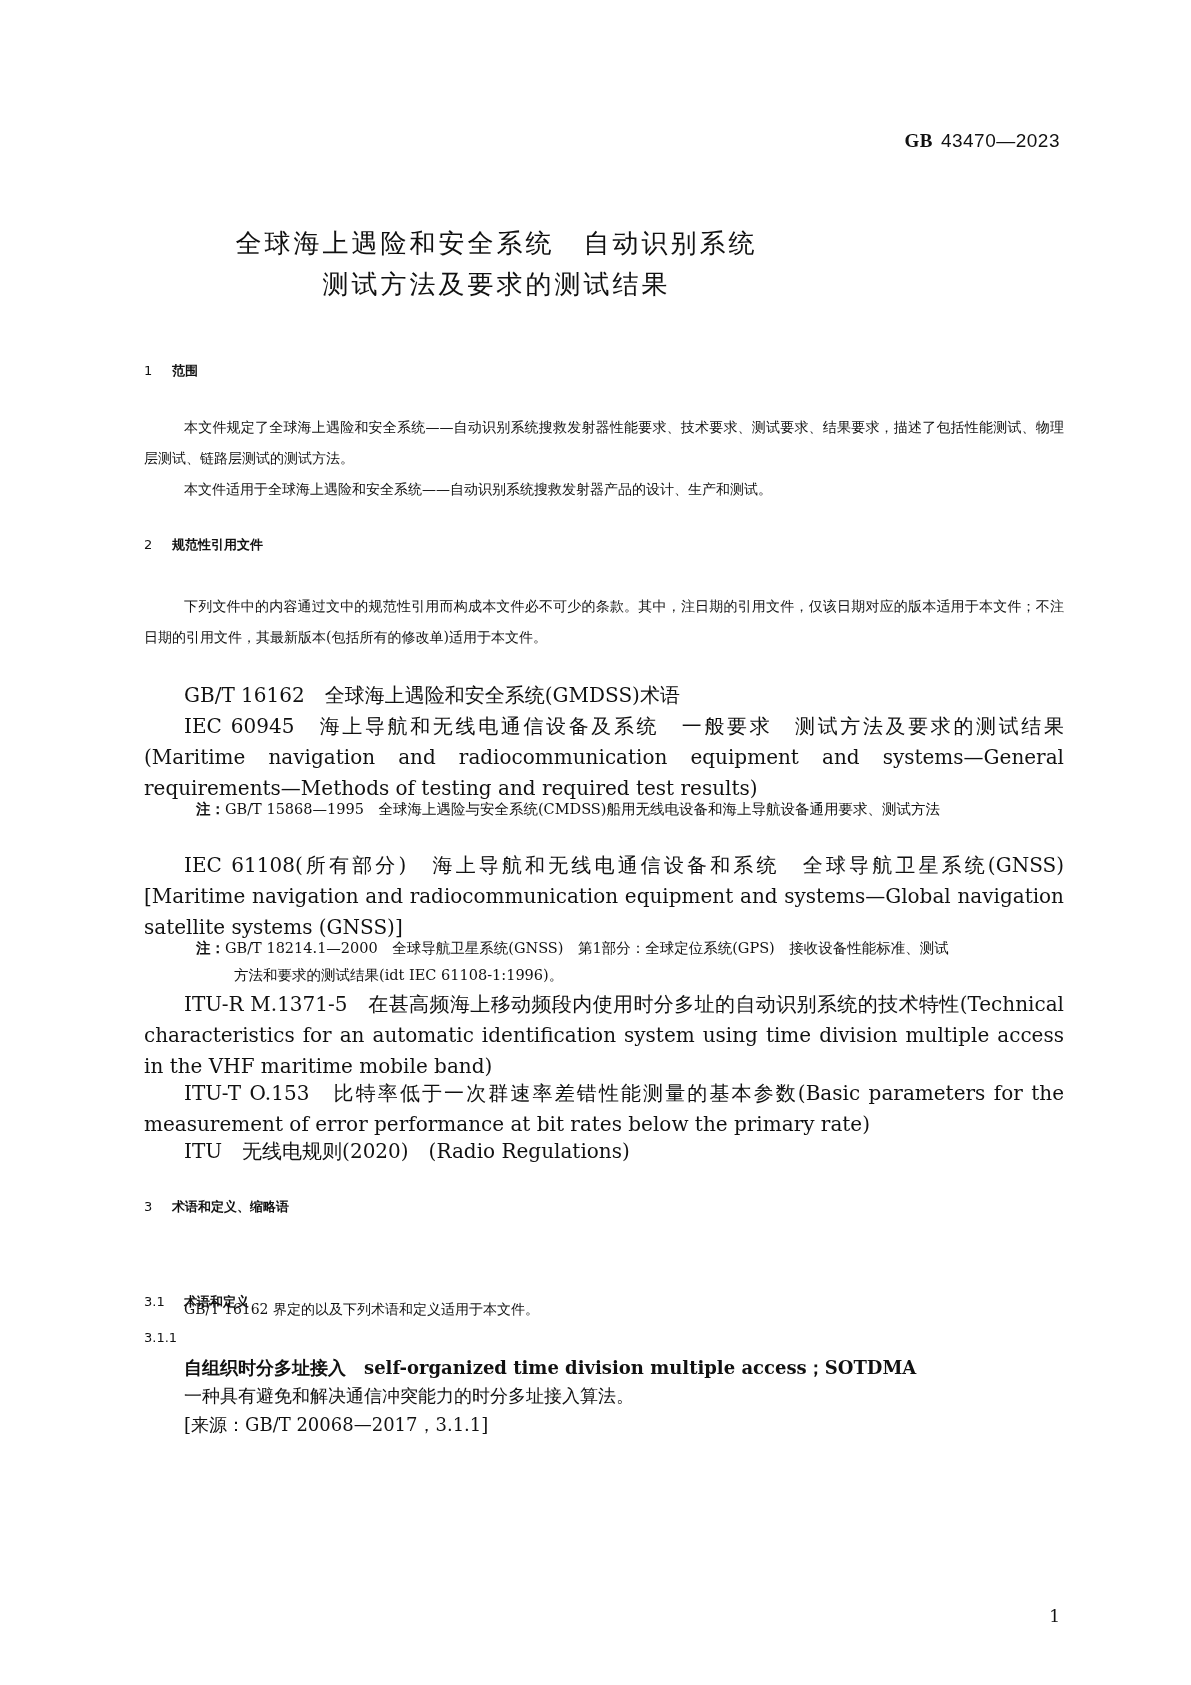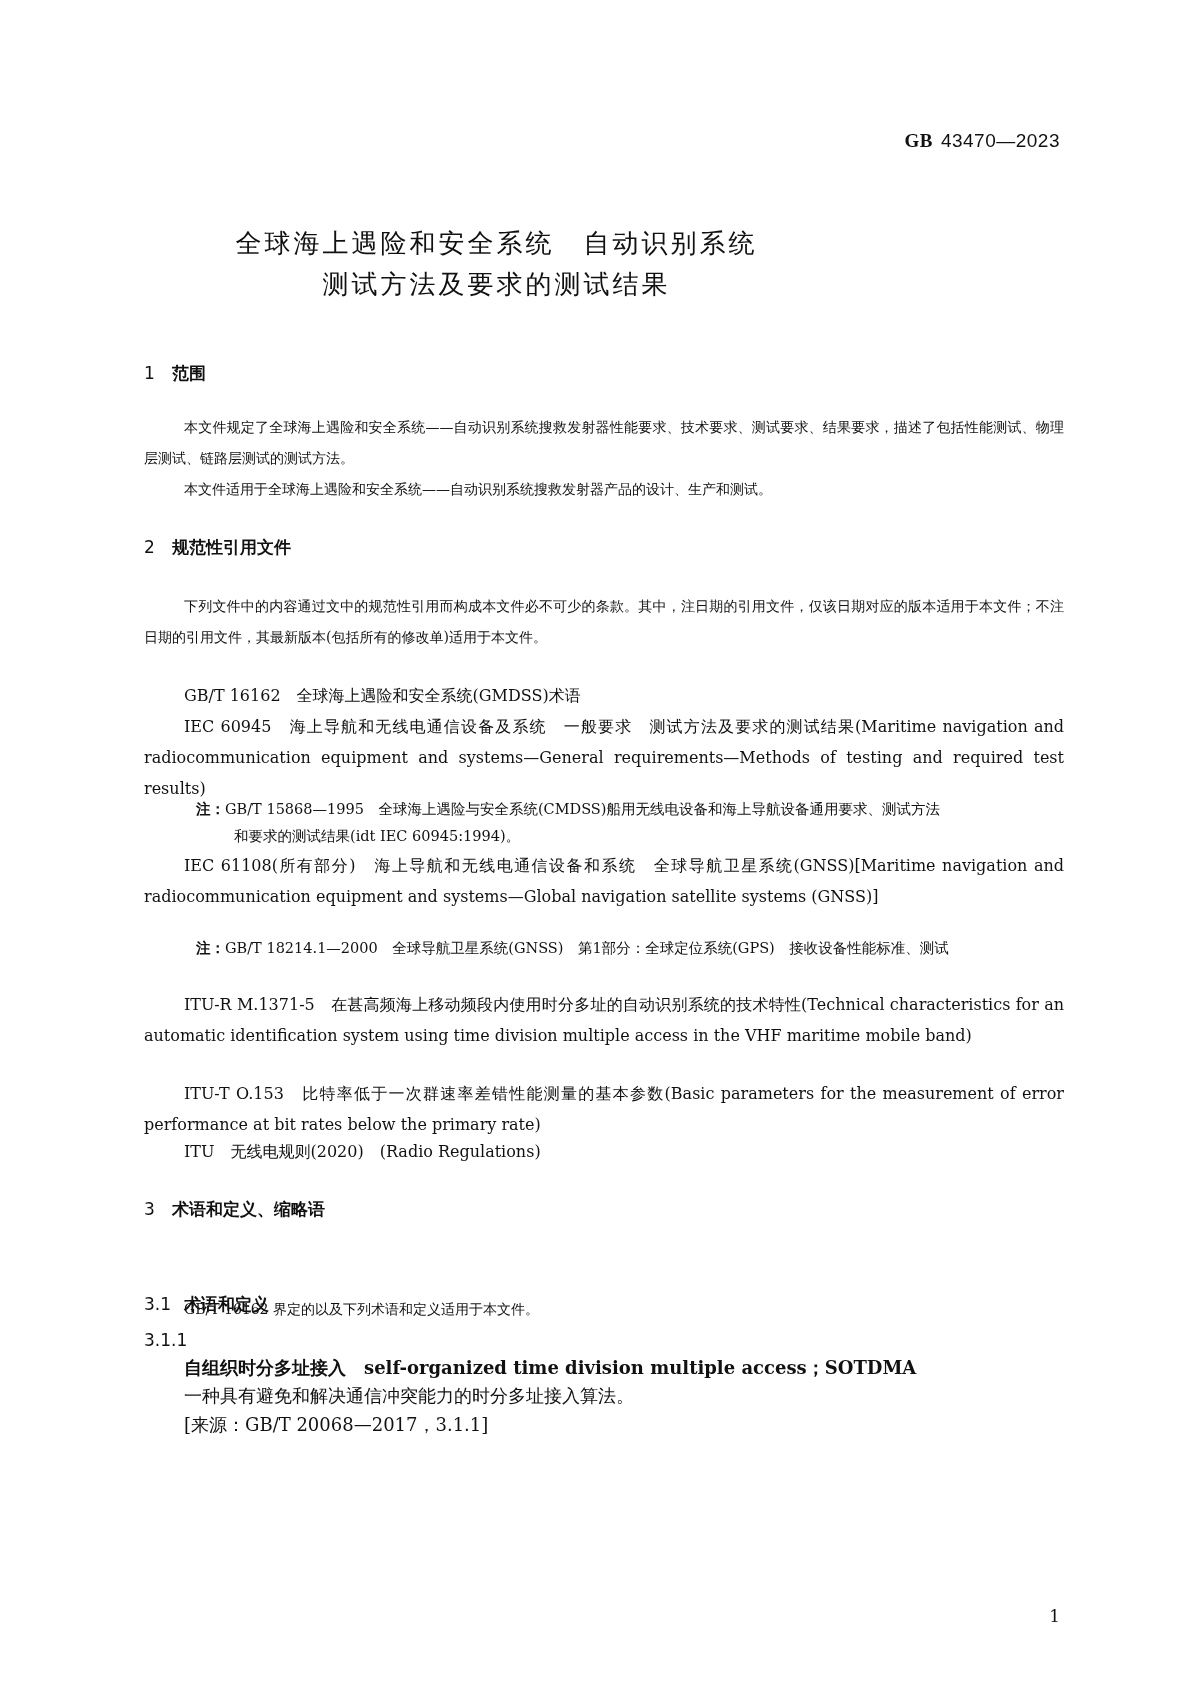--- a/index.html
+++ b/index.html
@@ -2,26 +2,26 @@
 <html><head>
 <meta charset="utf-8">
 <style>
   html, body { margin:0; padding:0; background:#ffffff; }
   body { width:1191px; height:1685px; position:relative; overflow:hidden; color:#111;
          font-family:"DejaVu Serif", "Liberation Serif", serif; }
   .abs { position:absolute; }
   .hdr { right:131px; top:130px; font-size:19px; font-family:"Liberation Sans", sans-serif; letter-spacing:0.5px; }
   .hdr b { font-family:"Liberation Serif", serif; font-weight:bold; margin-right:8px; }
   .title { left:0; width:993px; text-align:center; font-family:"DejaVu Sans", sans-serif; font-size:26px; letter-spacing:3px; }
-  .h1 { left:144px; font-family:"DejaVu Sans", sans-serif; font-size:17px; font-weight:bold; }
+  .h1 { left:144px; font-family:"DejaVu Sans", sans-serif; font-size:13px; font-weight:bold; }
   .h1 .num { display:inline-block; width:28px; font-weight:normal; }
   .h2 .num { width:40px;margin-top:42px; }
   .p { left:144px; width:920px; font-size:14px; line-height:31px; text-align:justify; }
   .ind { text-indent:40px; }
-  .ref { left:144px; width:920px; font-size:16px; line-height:31px; text-align:justify; text-indent:40px; }
+  .ref { left:144px; width:920px; font-size:20px; line-height:31px; text-align:justify; text-indent:40px; }
   .note { left:196px; width:880px; font-size:14.5px; line-height:27px; text-align:justify; }
   .note .lbl { font-weight:bold; font-family:"DejaVu Sans", sans-serif; }
   .note .l2 { display:block; padding-left:38px; }
   .term { left:184px; font-size:18px; }
   .term b.cn { font-family:"DejaVu Sans", sans-serif; }
   .page { right:131px; top:1606px; font-size:17px; }
 </style>
 </head>
 <body>
 
@@ -32,23 +32,23 @@
 
 <div class="abs h1" style="top:362px"><span class="num">1</span><span>范围</span></div>
 <div class="abs p ind" style="top:412px">本文件规定了全球海上遇险和安全系统——自动识别系统搜救发射器性能要求、技术要求、测试要求、结果要求，描述了包括性能测试、物理层测试、链路层测试的测试方法。</div>
 <div class="abs p ind" style="top:474px">本文件适用于全球海上遇险和安全系统——自动识别系统搜救发射器产品的设计、生产和测试。</div>
 
 <div class="abs h1" style="top:536px"><span class="num">2</span><span>规范性引用文件</span></div>
 <div class="abs p ind" style="top:591px">下列文件中的内容通过文中的规范性引用而构成本文件必不可少的条款。其中，注日期的引用文件，仅该日期对应的版本适用于本文件；不注日期的引用文件，其最新版本(包括所有的修改单)适用于本文件。</div>
 
 <div class="abs ref" style="top:680px"><span>GB/T 16162</span>　<span>全球海上遇险和安全系统(GMDSS)术语</span></div>
 <div class="abs ref" style="top:711px"><span>IEC 60945</span>　<span>海上导航和无线电通信设备及系统　一般要求　测试方法及要求的测试结果(Maritime navigation and radiocommunication equipment and systems—General requirements—Methods of testing and required test results)</span></div>
-<div class="abs note" style="top:796px"><span class="lbl">注：</span><span>GB/T 15868—1995　全球海上遇险与安全系统(CMDSS)船用无线电设备和海上导航设备通用要求、测试方法</span><span class="l2">和要求的测试结果(idt IEC 60945:1994)。</span></div>
+<div class="abs note" style="top:796px"><span class="lbl">注：</span><span>GB/T 15868—1995　全球海上遇险与安全系统(CMDSS)船用无线电设备和海上导航设备通用要求、测试方法</span></div>
 <div class="abs ref" style="top:850px"><span>IEC 61108(所有部分)</span>　<span>海上导航和无线电通信设备和系统　全球导航卫星系统(GNSS)[Maritime navigation and radiocommunication equipment and systems—Global navigation satellite systems (GNSS)]</span></div>
-<div class="abs note" style="top:935px"><span class="lbl">注：</span><span>GB/T 18214.1—2000　全球导航卫星系统(GNSS)　第1部分：全球定位系统(GPS)　接收设备性能标准、测试</span></div>
+<div class="abs note" style="top:935px"><span class="lbl">注：</span><span>GB/T 18214.1—2000　全球导航卫星系统(GNSS)　第1部分：全球定位系统(GPS)　接收设备性能标准、测试</span><span class="l2">方法和要求的测试结果(idt IEC 61108-1:1996)。</span></div>
 <div class="abs ref" style="top:989px"><span>ITU-R M.1371-5</span>　<span>在甚高频海上移动频段内使用时分多址的自动识别系统的技术特性(Technical characteristics for an automatic identification system using time division multiple access in the VHF maritime mobile band)</span></div>
 <div class="abs ref" style="top:1078px"><span>ITU-T O.153</span>　<span>比特率低于一次群速率差错性能测量的基本参数(Basic parameters for the measurement of error performance at bit rates below the primary rate)</span></div>
 <div class="abs ref" style="top:1136px"><span>ITU</span>　<span>无线电规则(2020)　(Radio Regulations)</span></div>
 
 <div class="abs h1" style="top:1198px"><span class="num">3</span><span>术语和定义、缩略语</span></div>
 <div class="abs h1 h2" style="top:1252px"><span class="num">3.1</span><span>术语和定义</span></div>
 <div class="abs p ind" style="top:1294px">GB/T 16162 界定的以及下列术语和定义适用于本文件。</div>
 <div class="abs h1" style="top:1330px;font-weight:normal">3.1.1</div>
 <div class="abs term" style="top:1356px"><b class="cn">自组织时分多址接入</b>　<b>self-organized time division multiple access；SOTDMA</b></div>
 <div class="abs term" style="top:1384px">一种具有避免和解决通信冲突能力的时分多址接入算法。</div>

